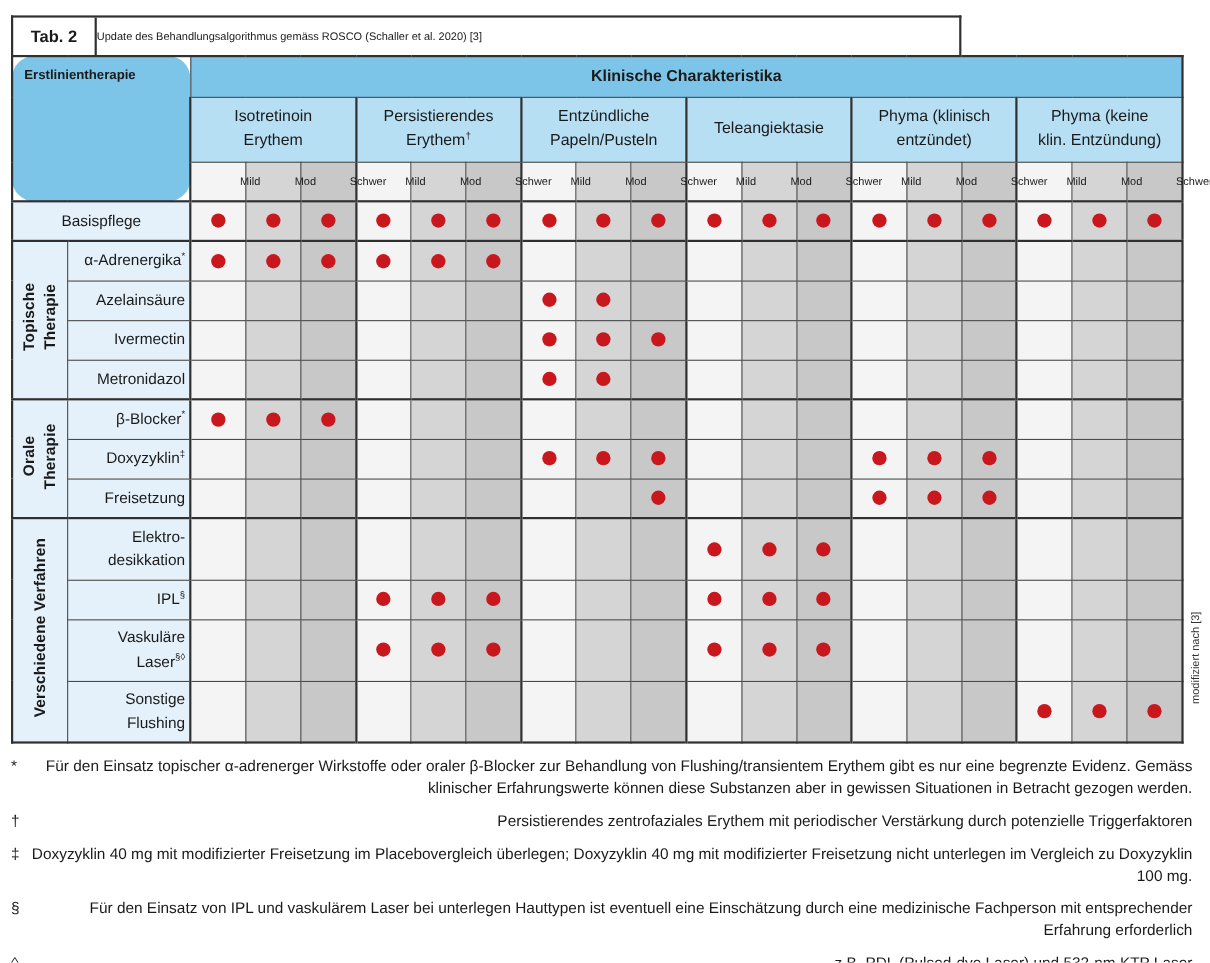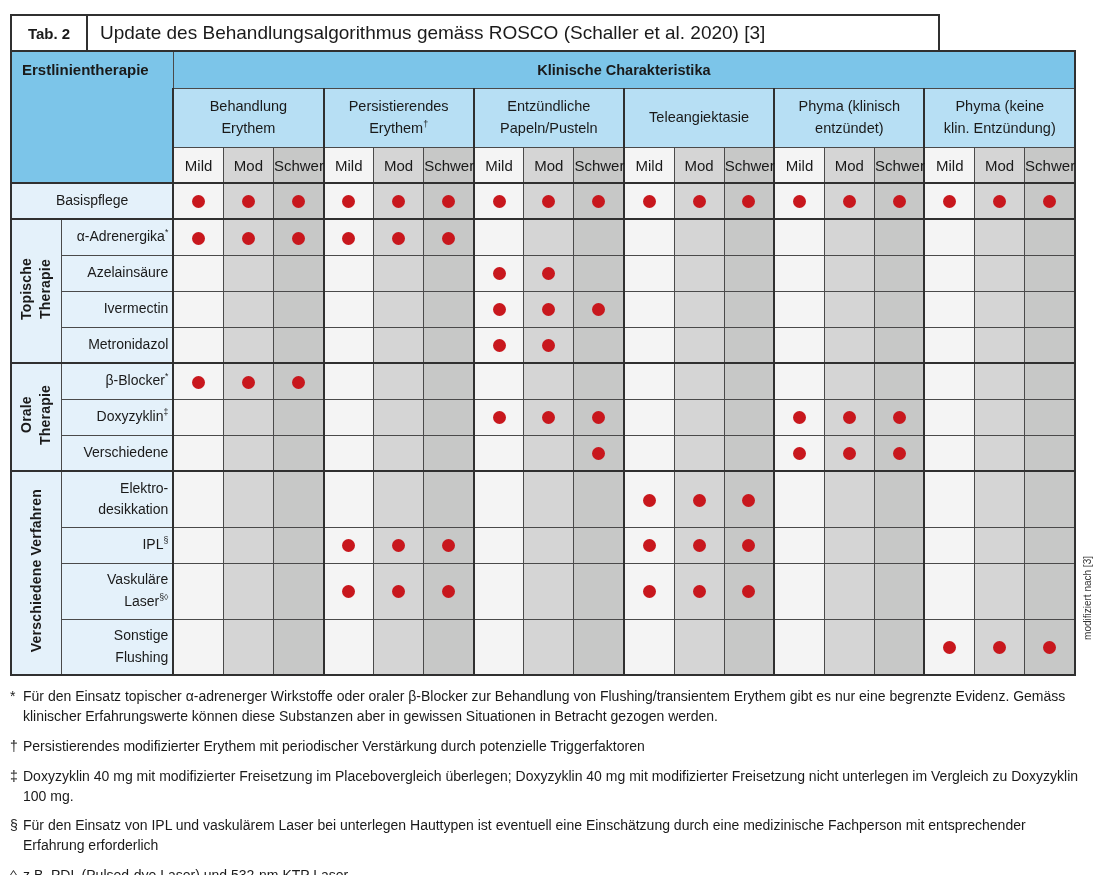--- a/index.html
+++ b/index.html
@@ -7,42 +7,42 @@
     --mild:#f4f4f4; --mod:#d5d5d5; --schwer:#c7c8c7;
     --dot:#c8171d; --border:#4a4a4a; --border-dark:#303030;
   }
   html,body{margin:0;padding:0;}
   body{
     width:1100px;height:875px;background:#ffffff;position:relative;
     font-family:"Liberation Sans",sans-serif;color:#1a1a1a;overflow:hidden;
   }
   .page{padding:14px 0 0 10px;}
   .caption-bar{
-    width:930px;box-sizing:border-box;height:36px;background:#fff;
+    width:864px;box-sizing:border-box;height:36px;background:#fff;
     border:2px solid var(--border-dark);border-bottom:none;
     display:flex;align-items:stretch;
   }
   .caption-tag{
     width:74px;display:flex;align-items:center;justify-content:center;
     font-weight:bold;font-size:15px;border-right:2px solid var(--border-dark);
   }
-  .caption-title{flex:1;display:flex;align-items:center;padding-left:12px;font-size:19px;}
+  .caption-title{flex:1;display:flex;align-items:center;font-size:10px;}
 
   table{border-collapse:collapse;table-layout:fixed;width:1066px;border:2px solid var(--border-dark);}
   th,td{border:1px solid var(--border);padding:0;}
   th.first-col{
     background:var(--header-blue);text-align:left;vertical-align:top;
-    padding:9px 10px;font-size:15px;
+    padding:9px 10px;font-size:12px;border-radius:20px;
   }
   th.main-head{background:var(--header-blue);font-size:14.5px;height:36px;margin-left:11px;}
   th.group-head{
     background:var(--group-blue);font-weight:normal;font-size:14.5px;height:58px;
     white-space:pre-line;line-height:1.5;border-left:2px solid var(--border-dark);
   }
-  th.sev{font-weight:normal;font-size:15px;height:34px;}
+  th.sev{font-weight:normal;font-size:10px;height:34px;padding-left:44px;}
   .mild{background:var(--mild);} .mod{background:var(--mod);} .schwer{background:var(--schwer);}
   .grp-start{border-left:2px solid var(--border-dark);}
   td.group-label{background:var(--label-blue);text-align:center;vertical-align:middle;}
   .vtext{
     display:inline-block;writing-mode:vertical-rl;transform:rotate(180deg);
     font-weight:bold;font-size:14px;white-space:pre-line;line-height:1.35;letter-spacing:.2px;
   }
   td.row-label{
     background:var(--label-blue);font-size:14px;padding:4px 4px 4px 10px;
     white-space:pre-line;line-height:1.55;vertical-align:middle;text-align:right;
@@ -51,21 +51,21 @@
   tbody tr{height:36px;}
   tbody tr.tall{height:56px;}
   td.cell{text-align:center;vertical-align:middle;}
   .dot{display:inline-block;width:13px;height:13px;border-radius:50%;background:var(--dot);vertical-align:middle;}
   tbody tr.section-start td, tbody tr:first-child td{border-top:2px solid var(--border-dark);}
   sup{font-size:62%;vertical-align:super;line-height:0;}
 
   .footnotes{width:1074px;margin-top:11px;font-size:14px;line-height:1.42;}
   .footnote{display:flex;margin-bottom:10px;}
   .fn-marker{flex:0 0 13px;}
-  .fn-text{flex:1;}
+  .fn-text{flex:1;text-align:right;}
   .side-note{
     position:absolute;left:1082px;top:556px;
     writing-mode:vertical-rl;transform:rotate(180deg);
     font-size:10px;color:#333;white-space:nowrap;
   }
 </style>
 </head>
 <body>
 
 <div class="page">
@@ -80,21 +80,21 @@
       <col style="width:50px">
         <col style="width:112px">
       <col span="18" style="width:50px">
     </colgroup>
     <thead>
       <tr>
         <th class="first-col" colspan="2" rowspan="3">Erstlinientherapie</th>
         <th class="main-head" colspan="18">Klinische Charakteristika</th>
       </tr>
       <tr id="group-row">
-          <th colspan="3" class="group-head">Behandlung
+          <th colspan="3" class="group-head">Isotretinoin
 Erythem</th>
           <th colspan="3" class="group-head">Persistierendes
 Erythem<sup>†</sup></th>
           <th colspan="3" class="group-head">Entzündliche
 Papeln/Pusteln</th>
           <th colspan="3" class="group-head">Teleangiektasie</th>
           <th colspan="3" class="group-head">Phyma (klinisch
 entzündet)</th>
           <th colspan="3" class="group-head">Phyma (keine
 klin. Entzündung)</th>
@@ -266,21 +266,21 @@
           <td class="cell mod"></td>
           <td class="cell schwer"></td>
           <td class="cell mild grp-start"><span class="dot"></span></td>
           <td class="cell mod"><span class="dot"></span></td>
           <td class="cell schwer"><span class="dot"></span></td>
           <td class="cell mild grp-start"></td>
           <td class="cell mod"></td>
           <td class="cell schwer"></td>
         </tr>
         <tr>
-          <td class="row-label">Verschiedene</td>
+          <td class="row-label">Freisetzung</td>
           <td class="cell mild grp-start"></td>
           <td class="cell mod"></td>
           <td class="cell schwer"></td>
           <td class="cell mild grp-start"></td>
           <td class="cell mod"></td>
           <td class="cell schwer"></td>
           <td class="cell mild grp-start"></td>
           <td class="cell mod"></td>
           <td class="cell schwer"><span class="dot"></span></td>
           <td class="cell mild grp-start"></td>
@@ -384,21 +384,21 @@
       </tbody>
   </table>
 
   <div class="footnotes" id="footnotes">
       <div class="footnote">
         <span class="fn-marker">*</span>
         <span class="fn-text">Für den Einsatz topischer α-adrenerger Wirkstoffe oder oraler β-Blocker zur Behandlung von Flushing/transientem Erythem gibt es nur eine begrenzte Evidenz. Gemäss klinischer Erfahrungswerte können diese Substanzen aber in gewissen Situationen in Betracht gezogen werden.</span>
       </div>
       <div class="footnote">
         <span class="fn-marker">†</span>
-        <span class="fn-text">Persistierendes modifizierter Erythem mit periodischer Verstärkung durch potenzielle Triggerfaktoren</span>
+        <span class="fn-text">Persistierendes zentrofaziales Erythem mit periodischer Verstärkung durch potenzielle Triggerfaktoren</span>
       </div>
       <div class="footnote">
         <span class="fn-marker">‡</span>
         <span class="fn-text">Doxyzyklin 40 mg mit modifizierter Freisetzung im Placebovergleich überlegen; Doxyzyklin 40 mg mit modifizierter Freisetzung nicht unterlegen im Vergleich zu Doxyzyklin 100 mg.</span>
       </div>
       <div class="footnote">
         <span class="fn-marker">§</span>
         <span class="fn-text">Für den Einsatz von IPL und vaskulärem Laser bei unterlegen Hauttypen ist eventuell eine Einschätzung durch eine medizinische Fachperson mit entsprechender Erfahrung erforderlich</span>
       </div>
       <div class="footnote">

